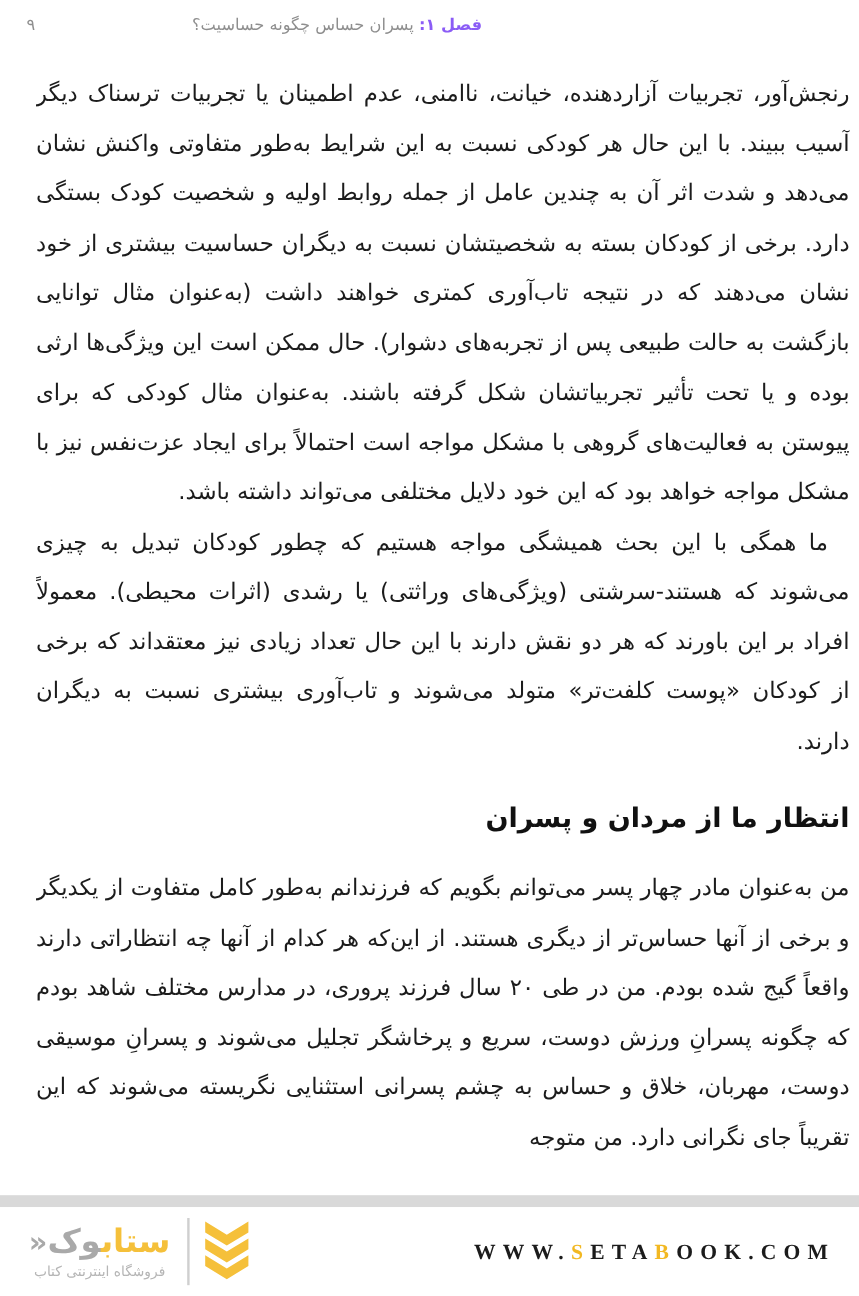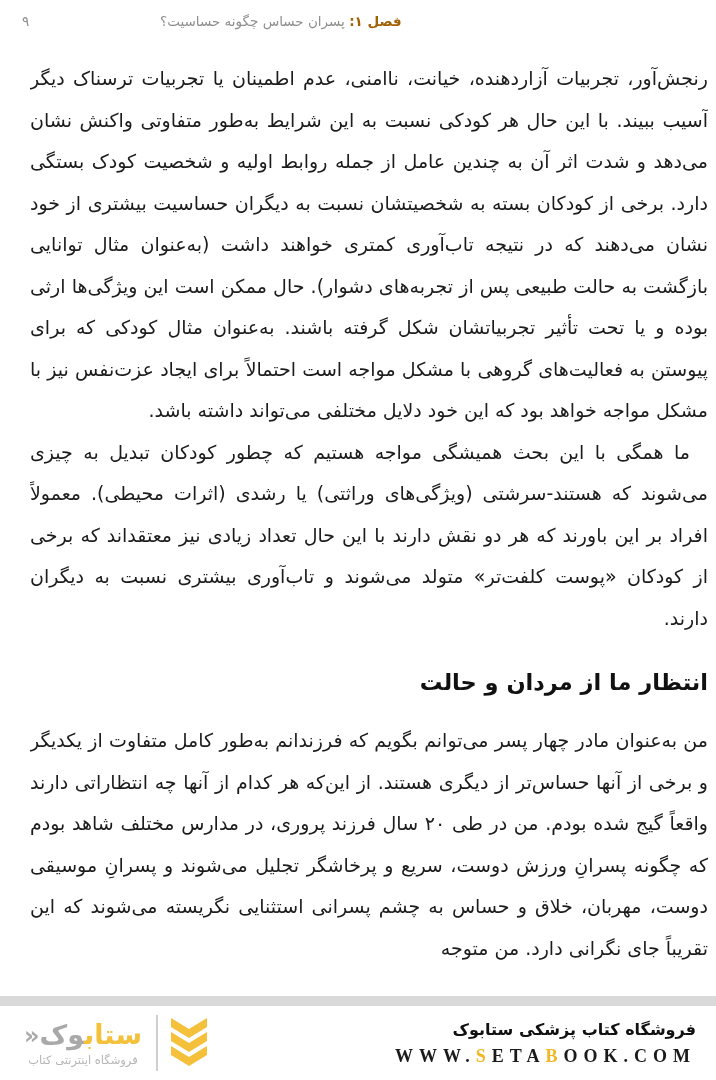--- a/index.html
+++ b/index.html
@@ -25,21 +25,21 @@
     position: absolute;
     left: 22px; top: 1px;
     color: #8e8e8e;
   }
   .chapter-head {
     position: absolute;
     left: 160px; top: 1px;
     white-space: nowrap;
     direction: rtl;
   }
-  .chapter-head b { font-weight: bold; color: #a16207; }
+  .chapter-head b { font-weight: bold; color: #8b5cf6; }
 
   
   .content {
     position: absolute;
     top: 58px;
     right: 8px;
     left: 30px;
     bottom: 86px;
     overflow: hidden;
     color: #1c1c1c;
@@ -137,21 +137,21 @@
   <div class="running-header">
     <span class="page-num">۹</span>
     <div class="chapter-head">
       <b>فصل ۱:</b><span> پسران حساس چگونه حساسیت؟</span>
     </div>
   </div>
 
   <div class="content">
     <p>رنجش‌آور، تجربیات آزاردهنده، خیانت، ناامنی، عدم اطمینان یا تجربیات ترسناک دیگر آسیب ببیند. با این حال هر کودکی نسبت به این شرایط به‌طور متفاوتی واکنش نشان می‌دهد و شدت اثر آن به چندین عامل از جمله روابط اولیه و شخصیت کودک بستگی دارد. برخی از کودکان بسته به شخصیتشان نسبت به دیگران حساسیت بیشتری از خود نشان می‌دهند که در نتیجه تاب‌آوری کمتری خواهند داشت (به‌عنوان مثال توانایی بازگشت به حالت طبیعی پس از تجربه‌های دشوار). حال ممکن است این ویژگی‌ها ارثی بوده و یا تحت تأثیر تجربیاتشان شکل گرفته باشند. به‌عنوان مثال کودکی که برای پیوستن به فعالیت‌های گروهی با مشکل مواجه است احتمالاً برای ایجاد عزت‌نفس نیز با مشکل مواجه خواهد بود که این خود دلایل مختلفی می‌تواند داشته باشد.</p>
     <p class="indented">ما همگی با این بحث همیشگی مواجه هستیم که چطور کودکان تبدیل به چیزی می‌شوند که هستند-سرشتی (ویژگی‌های وراثتی) یا رشدی (اثرات محیطی). معمولاً افراد بر این باورند که هر دو نقش دارند با این حال تعداد زیادی نیز معتقداند که برخی از کودکان «پوست کلفت‌تر» متولد می‌شوند و تاب‌آوری بیشتری نسبت به دیگران دارند.</p>
-    <h2>انتظار ما از مردان و حالت</h2>
+    <h2>انتظار ما از مردان و پسران</h2>
     <p>من به‌عنوان مادر چهار پسر می‌توانم بگویم که فرزندانم به‌طور کامل متفاوت از یکدیگر و برخی از آنها حساس‌تر از دیگری هستند. از این‌که هر کدام از آنها چه انتظاراتی دارند واقعاً گیج شده بودم. من در طی ۲۰ سال فرزند پروری، در مدارس مختلف شاهد بودم که چگونه پسرانِ ورزش دوست، سریع و پرخاشگر تجلیل می‌شوند و پسرانِ موسیقی دوست، مهربان، خلاق و حساس به چشم پسرانی استثنایی نگریسته می‌شوند که این تقریباً جای نگرانی دارد. من متوجه</p>
   </div>
 
   <div class="separator"></div>
 
   <div class="footer">
 
     <div class="logo-block">
       <div class="logo-text">
         <div class="wordmark">
@@ -161,21 +161,20 @@
       </div>
       <div class="logo-divider"></div>
       <svg class="chevron-emblem" width="38" height="52" viewBox="0 0 38 52" xmlns="http://www.w3.org/2000/svg">
         <polygon points="1,1 19,12 37,1 37,10 19,21 1,10" fill="#f5c03a"></polygon>
         <polygon points="1,15 19,26 37,15 37,24 19,35 1,24" fill="#f5c03a"></polygon>
         <polygon points="1,29 19,40 37,29 37,38 19,49 1,38" fill="#f5c03a"></polygon>
       </svg>
     </div>
 
     <div class="footer-right">
-      <div class="store-name">فروشگاه کتاب پزشکی ستابوک</div>
       <div class="site-url">
         <span>WWW.</span><span class="accent">S</span><span>ETA</span><span class="accent">B</span><span>OOK.COM</span>
       </div>
     </div>
 
   </div>
 
 </div>
 
 </body></html>

